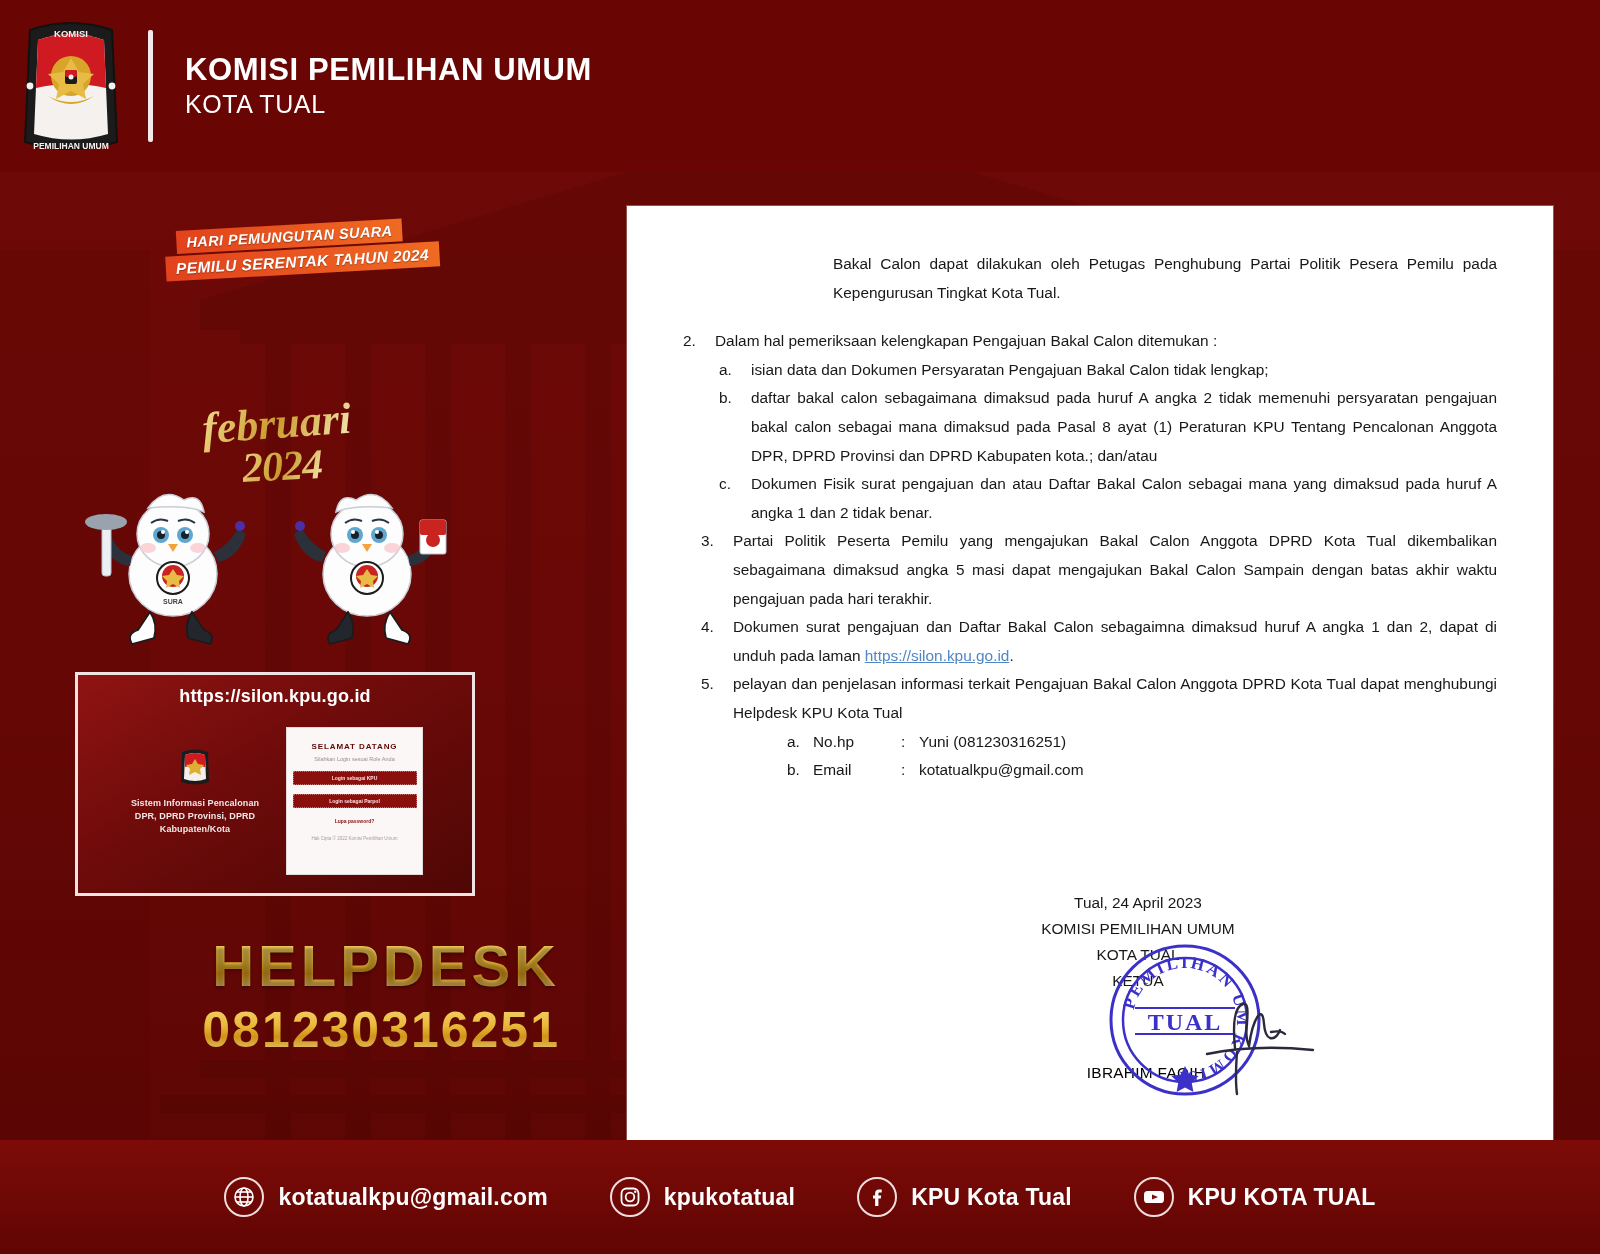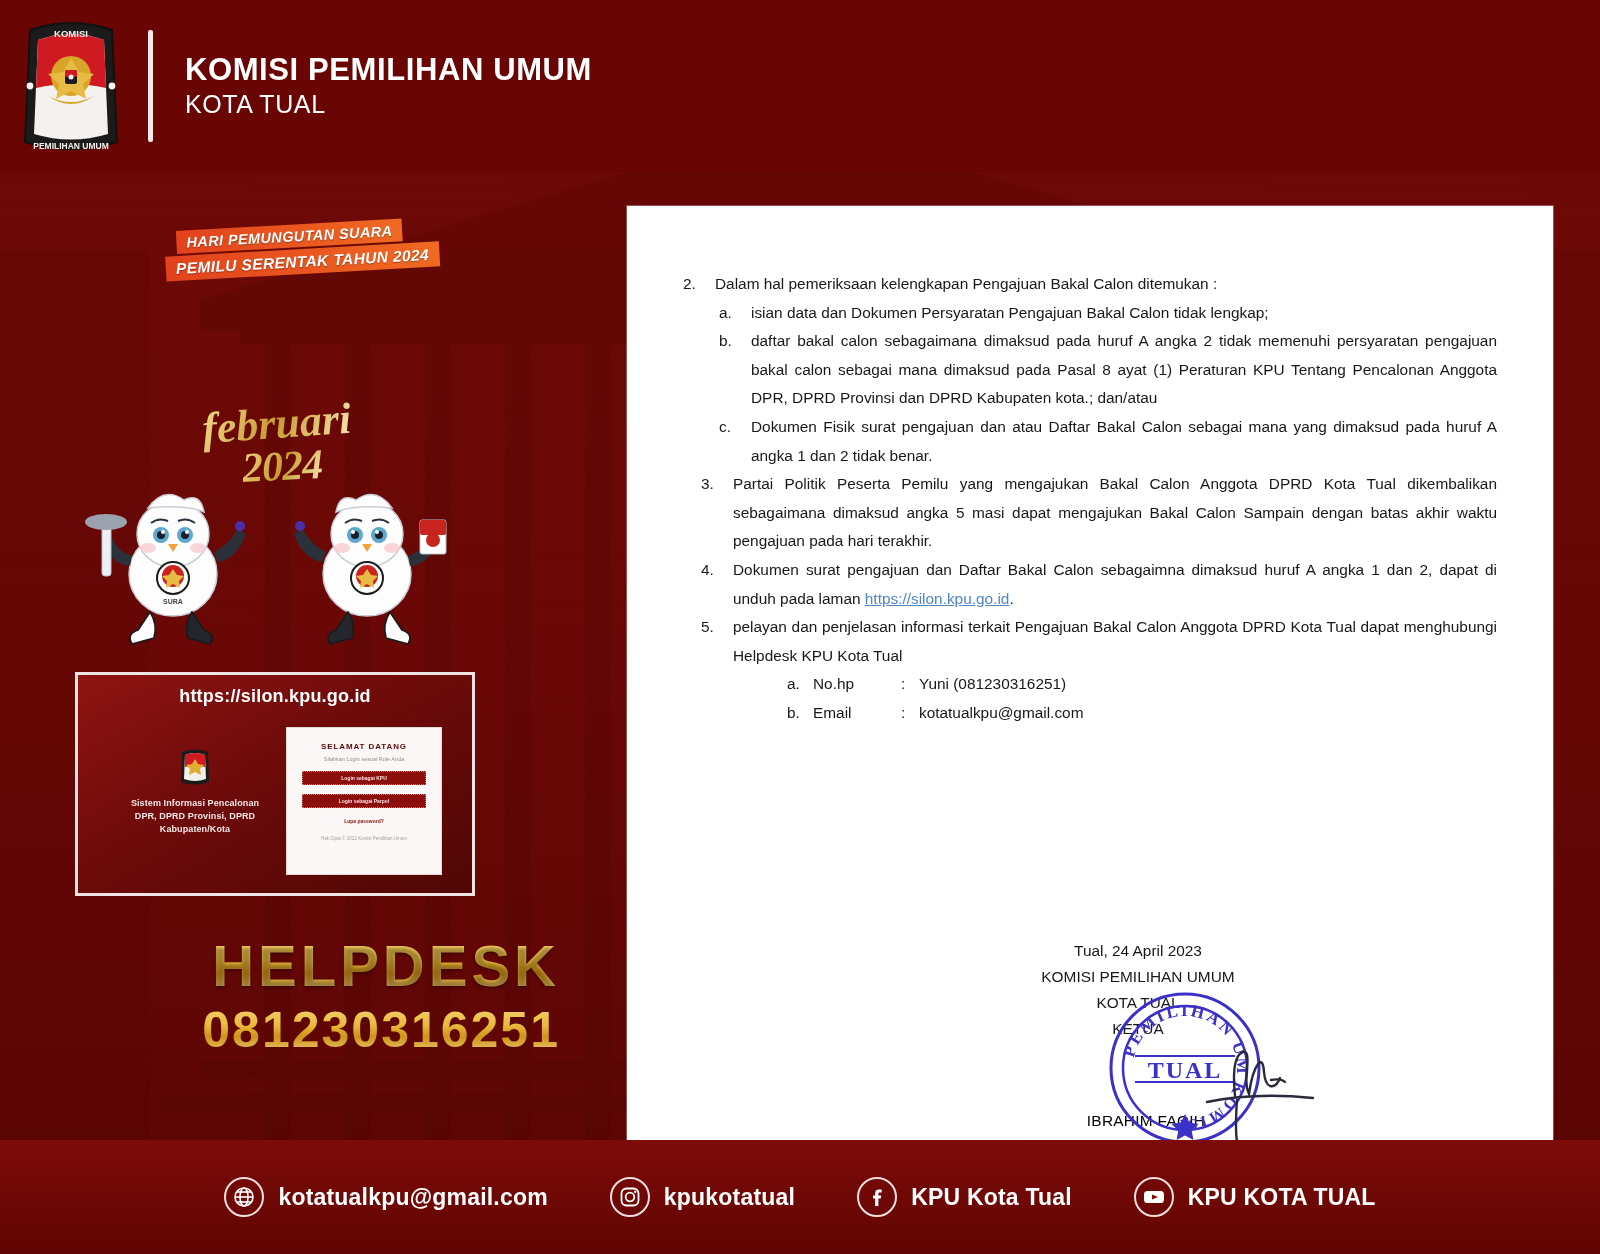--- a/index.html
+++ b/index.html
@@ -77,21 +77,21 @@
     border:3px solid #efe4e4;
   }
   #silon-url {
     position:absolute; top:11px; width:100%; text-align:center;
     color:#fff; font-size:18px; font-weight:bold; letter-spacing:.2px;
   }
   #silon-left { position:absolute; left:28px; top:72px; width:178px; text-align:center; }
   #silon-emblem { width:32px; height:40px; margin:0 auto 6px auto; }
   .silon-cap { color:#f3e6e6; font-size:9px; font-weight:bold; line-height:1.45; letter-spacing:.1px; }
   #silon-card {
-    position:absolute; left:208px; top:52px; width:156px; height:148px;
+    position:absolute; left:208px; top:52px; width:137px; height:148px;
     background:#faf7f6; border:1px solid #e2d9d9;
   }
   #silon-welcome { text-align:center; font-size:8px; font-weight:bold; color:#5e0808; letter-spacing:.9px; margin-top:14px; }
   #silon-sub { text-align:center; font-size:5.5px; color:#9a8d8d; margin-top:5px; }
   .silon-btn {
     margin:0 auto; margin-top:9px; width:124px; height:14px;
     background:#8b0f0d; border:1px dotted #c9736f;
     display:flex; align-items:center; justify-content:center;
     color:#ffdede; font-size:5px; font-weight:bold;
   }
@@ -134,21 +134,21 @@
   .lvl2 .body { flex:1; }
   .flat { margin-top:0; }
   a.doclink { color:#4f86c6; text-decoration:underline; }
 
   .kv { display:flex; padding-left:104px; }
   .kv .kvmark { width:26px; flex:0 0 26px; }
   .kv .kvkey  { width:88px; flex:0 0 88px; }
   .kv .kvsep  { width:18px; flex:0 0 18px; }
 
   
-  #sig-block { position:absolute; left:0; top:732px; width:926px; }
+  #sig-block { position:absolute; left:0; top:684px; width:926px; }
   .sig-line { text-align:center; font-size:15.4px; color:#181818; line-height:26px; }
   #sig-date { margin-left:96px; }
   #sig-org  { margin-left:96px; }
   #stamp-wrap { position:absolute; left:460px; top:50px; width:260px; height:160px; }
   #sig-name { margin-left:112px; margin-top:70px; font-size:15.4px; letter-spacing:.3px; text-align:center; }
 
   
   #footer {
     position:absolute; left:0; top:1140px; width:1600px; height:114px;
     background:linear-gradient(180deg,#7d0b08 0%,#600503 100%);
@@ -334,20 +334,21 @@
 
   <div id="helpdesk-block">
     <div id="helpdesk-title">HELPDESK</div>
     <div id="helpdesk-number">081230316251</div>
   </div>
 </div>
 
 <div id="document">
   <div id="doc-inner">
 
+    <p class="p lead">Bakal Calon dapat dilakukan oleh Petugas Penghubung Partai Politik Pesera Pemilu pada Kepengurusan Tingkat Kota Tual.</p>
 
     <div class="lvl1">
       <span class="p mark">2.</span>
       <span class="p body">Dalam hal pemeriksaan kelengkapan Pengajuan Bakal Calon ditemukan :</span>
     </div>
 
     <div class="lvl2">
       <span class="p mark">a.</span>
       <span class="p body">isian data dan Dokumen Persyaratan Pengajuan Bakal Calon tidak lengkap;</span>
     </div>

